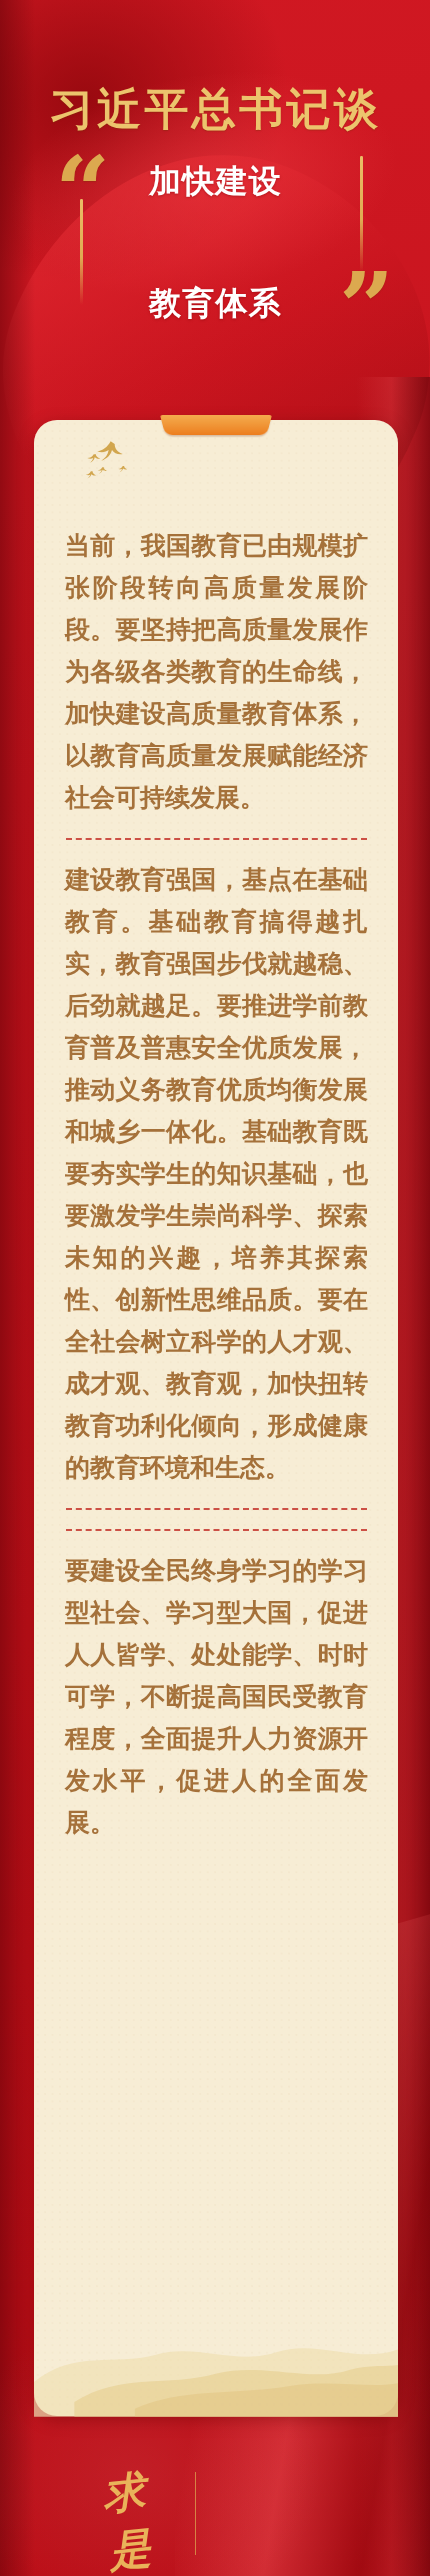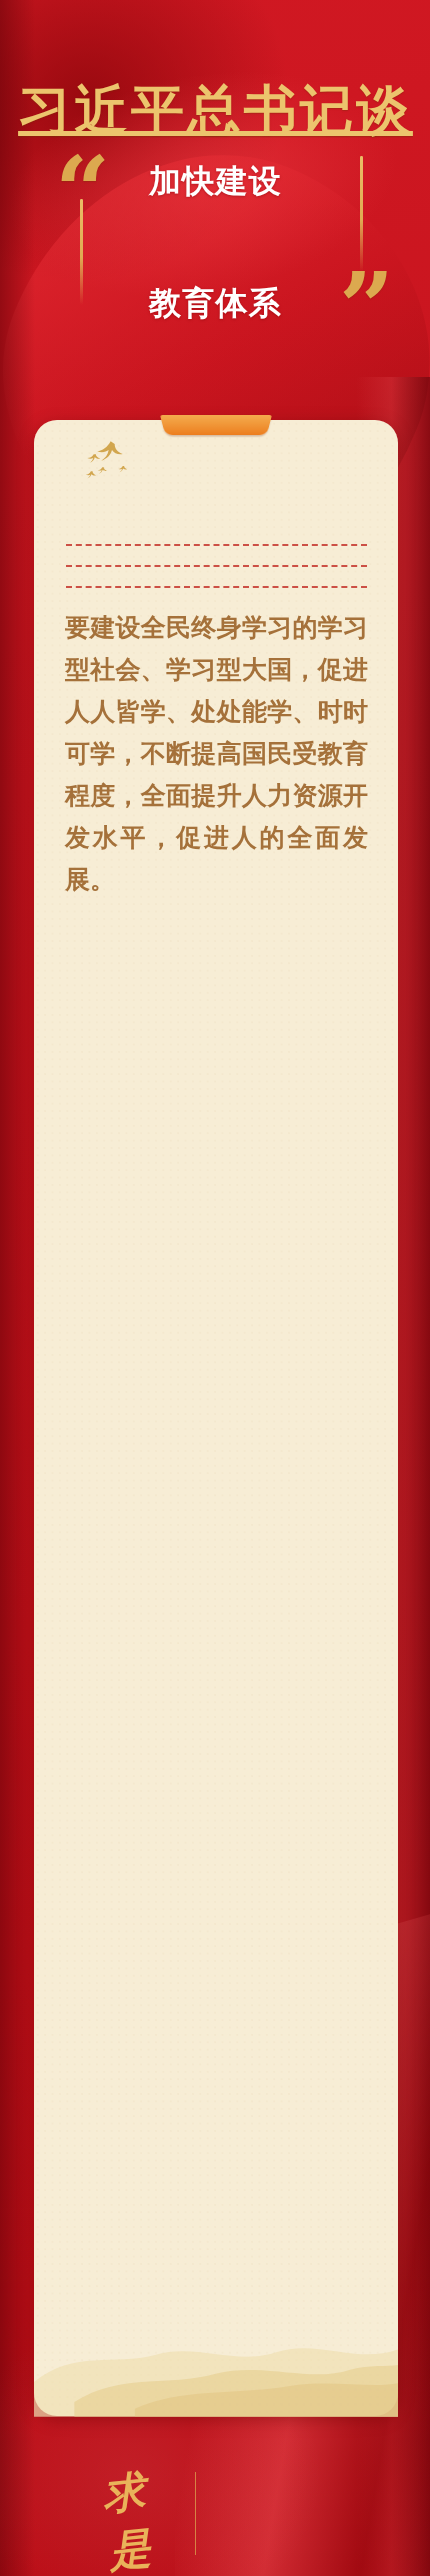--- a/index.html
+++ b/index.html
@@ -20,22 +20,22 @@
     background:linear-gradient(to left,rgba(72,0,5,.5),rgba(255,120,124,.16) 45%,rgba(255,120,124,0) 85%);}
   .silk-left-shade{top:0;left:0;width:35px;height:100%;
     background:linear-gradient(to right,rgba(92,0,6,.5),rgba(92,0,6,0));}
   .silk-bottom-streak{bottom:-27px;right:-54px;width:310px;height:660px;transform:skewY(-16deg);
     background:linear-gradient(100deg,rgba(255,255,255,0) 22%,rgba(250,95,100,.38) 46%,rgba(130,4,9,.45) 70%,rgba(130,4,9,0) 88%);}
   .silk-bottom-glow{bottom:-54px;left:-54px;width:377px;height:310px;
     background:radial-gradient(closest-side,rgba(255,180,180,.10),rgba(255,180,180,0));}
 
   
   .kicker{position:absolute;top:83px;left:0;width:100%;text-align:center;
-    font-size:53px;line-height:54px;font-weight:700;letter-spacing:3.4px;
-    color:#ecc46d;text-shadow:0 1.3px 1.3px rgba(110,50,0,.35);text-decoration:underline;}
+    font-size:44px;line-height:54px;font-weight:700;letter-spacing:3.4px;
+    color:#ecc46d;text-shadow:0 1.3px 1.3px rgba(110,50,0,.35);}
   .quote-line{position:absolute;left:0;width:100%;text-align:center;
     color:#ffffff;font-size:32px;line-height:51px;font-weight:700;letter-spacing:1.3px;
     text-shadow:0 1.3px 2.7px rgba(120,0,6,.4);}
   .ql-0{top:156px;} .ql-1{top:219px;} .ql-2{top:278px;}
   .quote-mark{position:absolute;font-family:"DejaVu Serif",serif;font-weight:700;
     font-size:96px;line-height:1;color:#dca94f;text-shadow:0 1.3px 1.3px rgba(110,50,0,.3);}
   .quote-open{left:55px;top:144px;}
   .quote-close{left:339px;top:260px;}
   .gold-line{position:absolute;width:2.7px;border-radius:1.3px;}
   .gold-line-left{left:80px;top:199px;height:106px;
@@ -109,21 +109,23 @@
     <g fill="#d2a64e">
       <path d="M38 8 C33 17 26 22 18 23 C25 25 31 24 35 21 C34 28 30 33 24 37 C33 34 38 28 40 21 C43 26 49 28 56 27 C48 24 44 19 44 12 Z"></path>
       <path d="M14 26 C11 31 7 33 2 33 C6 35 10 35 13 33 C12 37 10 40 6 42 C12 40 15 36 16 31 C18 34 22 35 26 34 C21 32 18 30 18 26 Z" transform="scale(.8) translate(2,8)"></path>
       <path d="M30 48 C28 52 25 54 21 54 C24 55 27 55 29 54 C28 57 26 59 23 61 C28 59 30 56 31 53 C33 55 36 56 39 55 C35 53 33 51 33 48 Z" transform="scale(.75) translate(4,14)"></path>
       <path d="M56 46 C54 50 51 52 47 52 C50 53 53 53 55 52 C54 55 52 57 49 59 C54 57 56 54 57 51 C59 53 62 54 65 53 C61 51 59 49 59 46 Z" transform="scale(.7) translate(24,18)"></path>
       <path d="M10 62 C8 66 5 68 1 68 C4 69 7 69 9 68 C8 71 6 73 3 75 C8 73 10 70 11 67 C13 69 16 70 19 69 C15 67 13 65 13 62 Z" transform="scale(.85)"></path>
     </g>
   </svg>
 
   <div class="card-content">
+    <p class="body-par">当前，我国教育已由规模扩张阶段转向高质量发展阶段。要坚持把高质量发展作为各级各类教育的生命线，加快建设高质量教育体系，以教育高质量发展赋能经济社会可持续发展。</p>
     <hr class="dashed-rule">
+    <p class="body-par">建设教育强国，基点在基础教育。基础教育搞得越扎实，教育强国步伐就越稳、后劲就越足。要推进学前教育普及普惠安全优质发展，推动义务教育优质均衡发展和城乡一体化。基础教育既要夯实学生的知识基础，也要激发学生崇尚科学、探索未知的兴趣，培养其探索性、创新性思维品质。要在全社会树立科学的人才观、成才观、教育观，加快扭转教育功利化倾向，形成健康的教育环境和生态。</p>
     <hr class="dashed-rule">
     <hr class="dashed-rule">
     <p class="body-par">要建设全民终身学习的学习型社会、学习型大国，促进人人皆学、处处能学、时时可学，不断提高国民受教育程度，全面提升人力资源开发水平，促进人的全面发展。</p>
   </div>
 
   <svg class="mountains" viewBox="0 0 541 172">
     <path d="M0 120 C60 72 120 96 180 80 C240 62 300 96 360 76 C420 56 480 94 541 72 L541 172 L0 172 Z" fill="#f0e0b2" opacity="0.7"></path>
     <path d="M60 150 C130 106 200 128 270 108 C340 90 410 122 470 102 C500 94 525 98 541 95 L541 172 L60 172 Z" fill="#e7d092" opacity="0.65"></path>
     <path d="M150 160 C220 128 300 140 380 126 C440 116 500 130 541 122 L541 172 L150 172 Z" fill="#dfc27c" opacity="0.45"></path>
   </svg>

